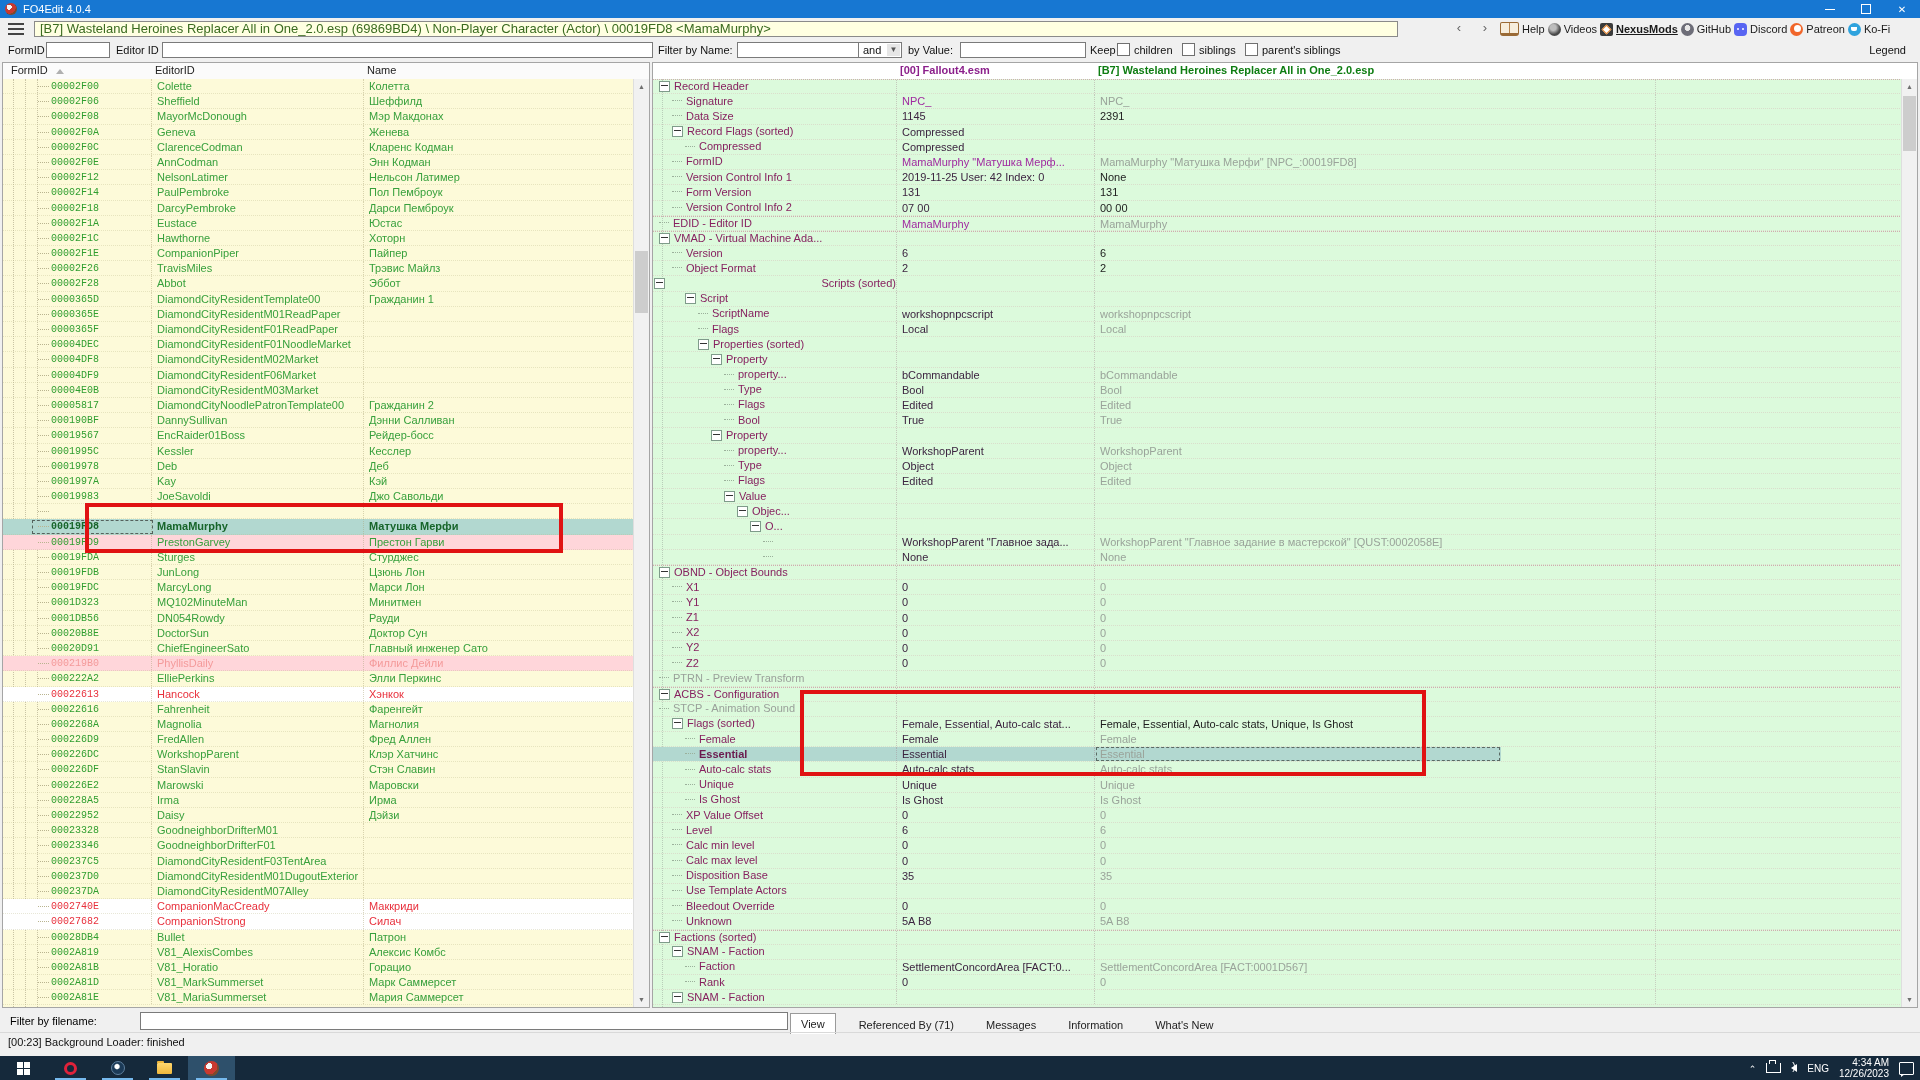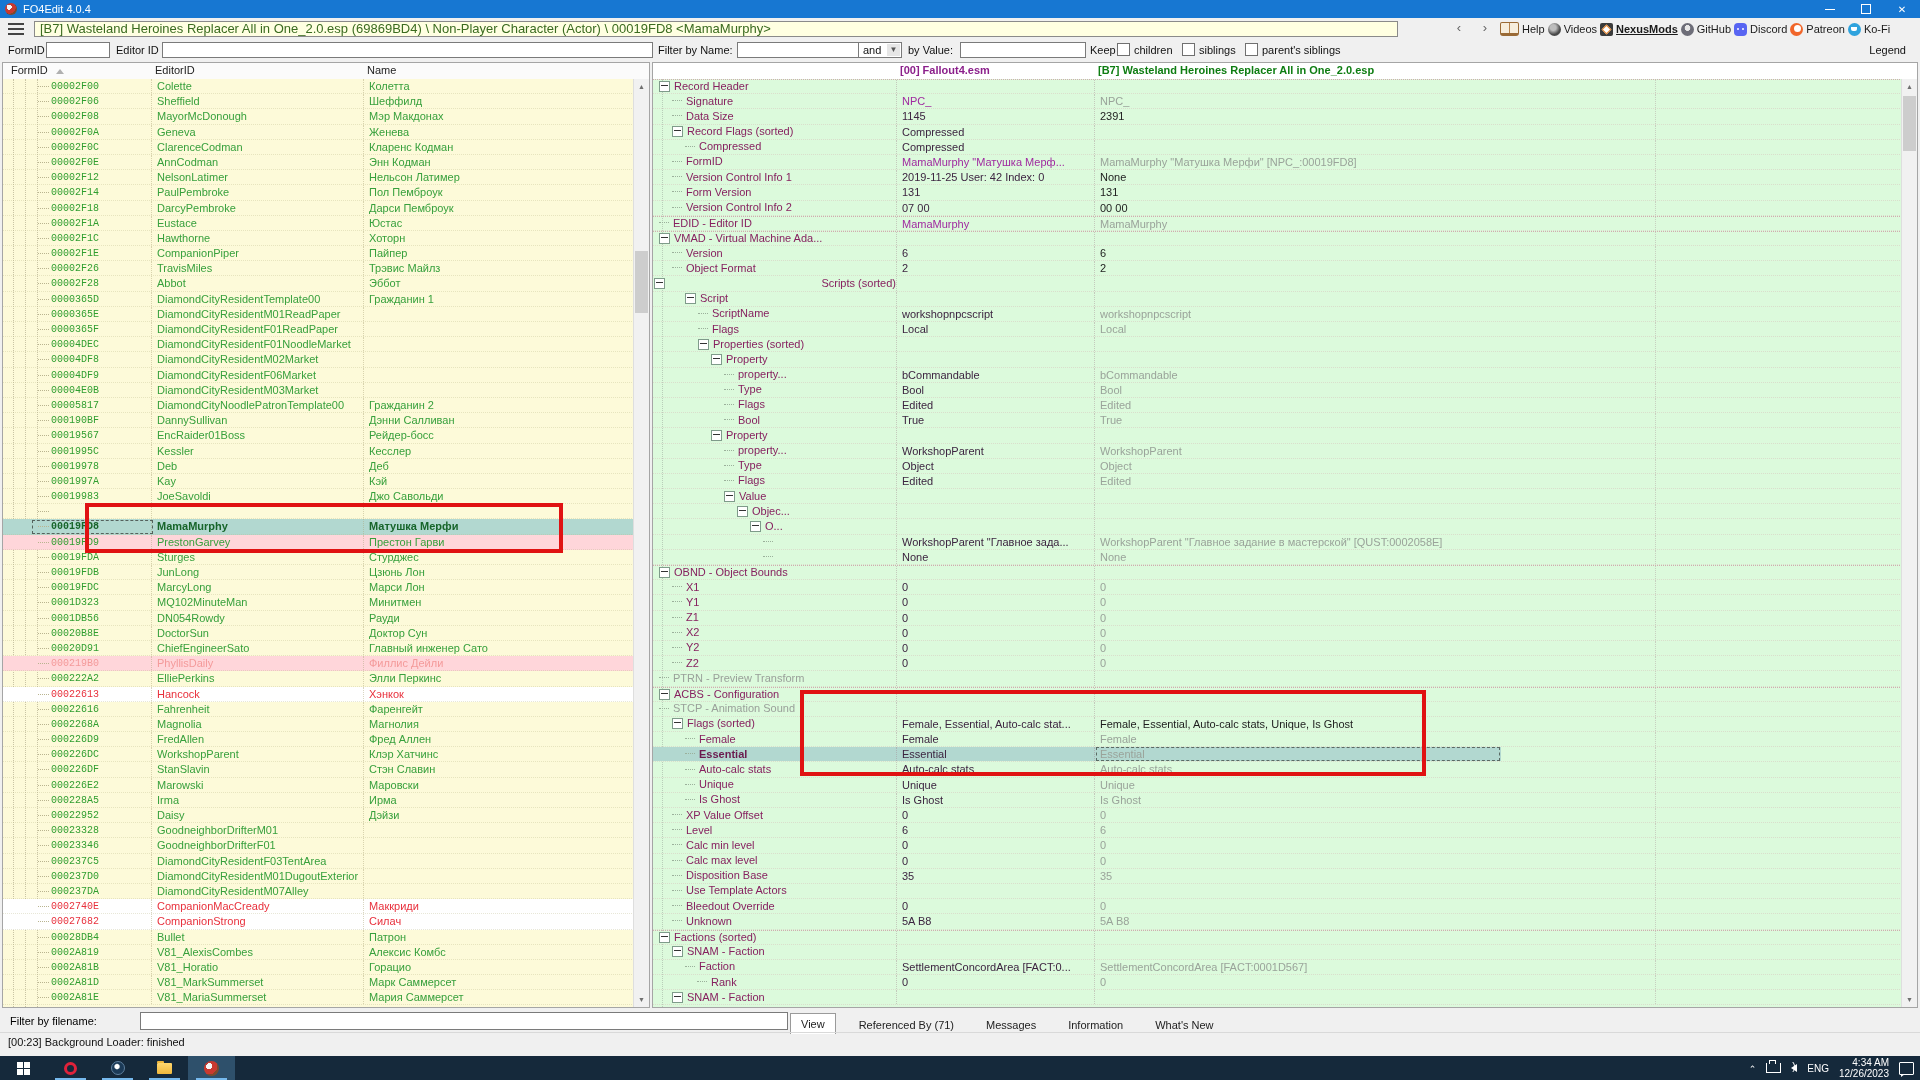--- a/index.html
+++ b/index.html
@@ -1153,21 +1153,21 @@
         <div class="rrow">
           <span class="rc rlabel" style="padding-left: 32px;">
             <span class="leafdash"></span>
             <span class="ltext">Faction</span>
           </span>
           <span class="rc rv1">SettlementConcordArea [FACT:0...</span>
           <span class="rc rv2 gray">SettlementConcordArea [FACT:0001D567]</span>
           <span class="rc rv3"></span>
         </div>
         <div class="rrow">
-          <span class="rc rlabel" style="padding-left: 44px;">
+          <span class="rc rlabel" style="padding-left: 32px;">
             <span class="leafdash"></span>
             <span class="ltext">Rank</span>
           </span>
           <span class="rc rv1">0</span>
           <span class="rc rv2 gray">0</span>
           <span class="rc rv3"></span>
         </div>
         <div class="rrow">
           <span class="rc rlabel" style="padding-left: 19px;">
             <span class="exp"></span>

